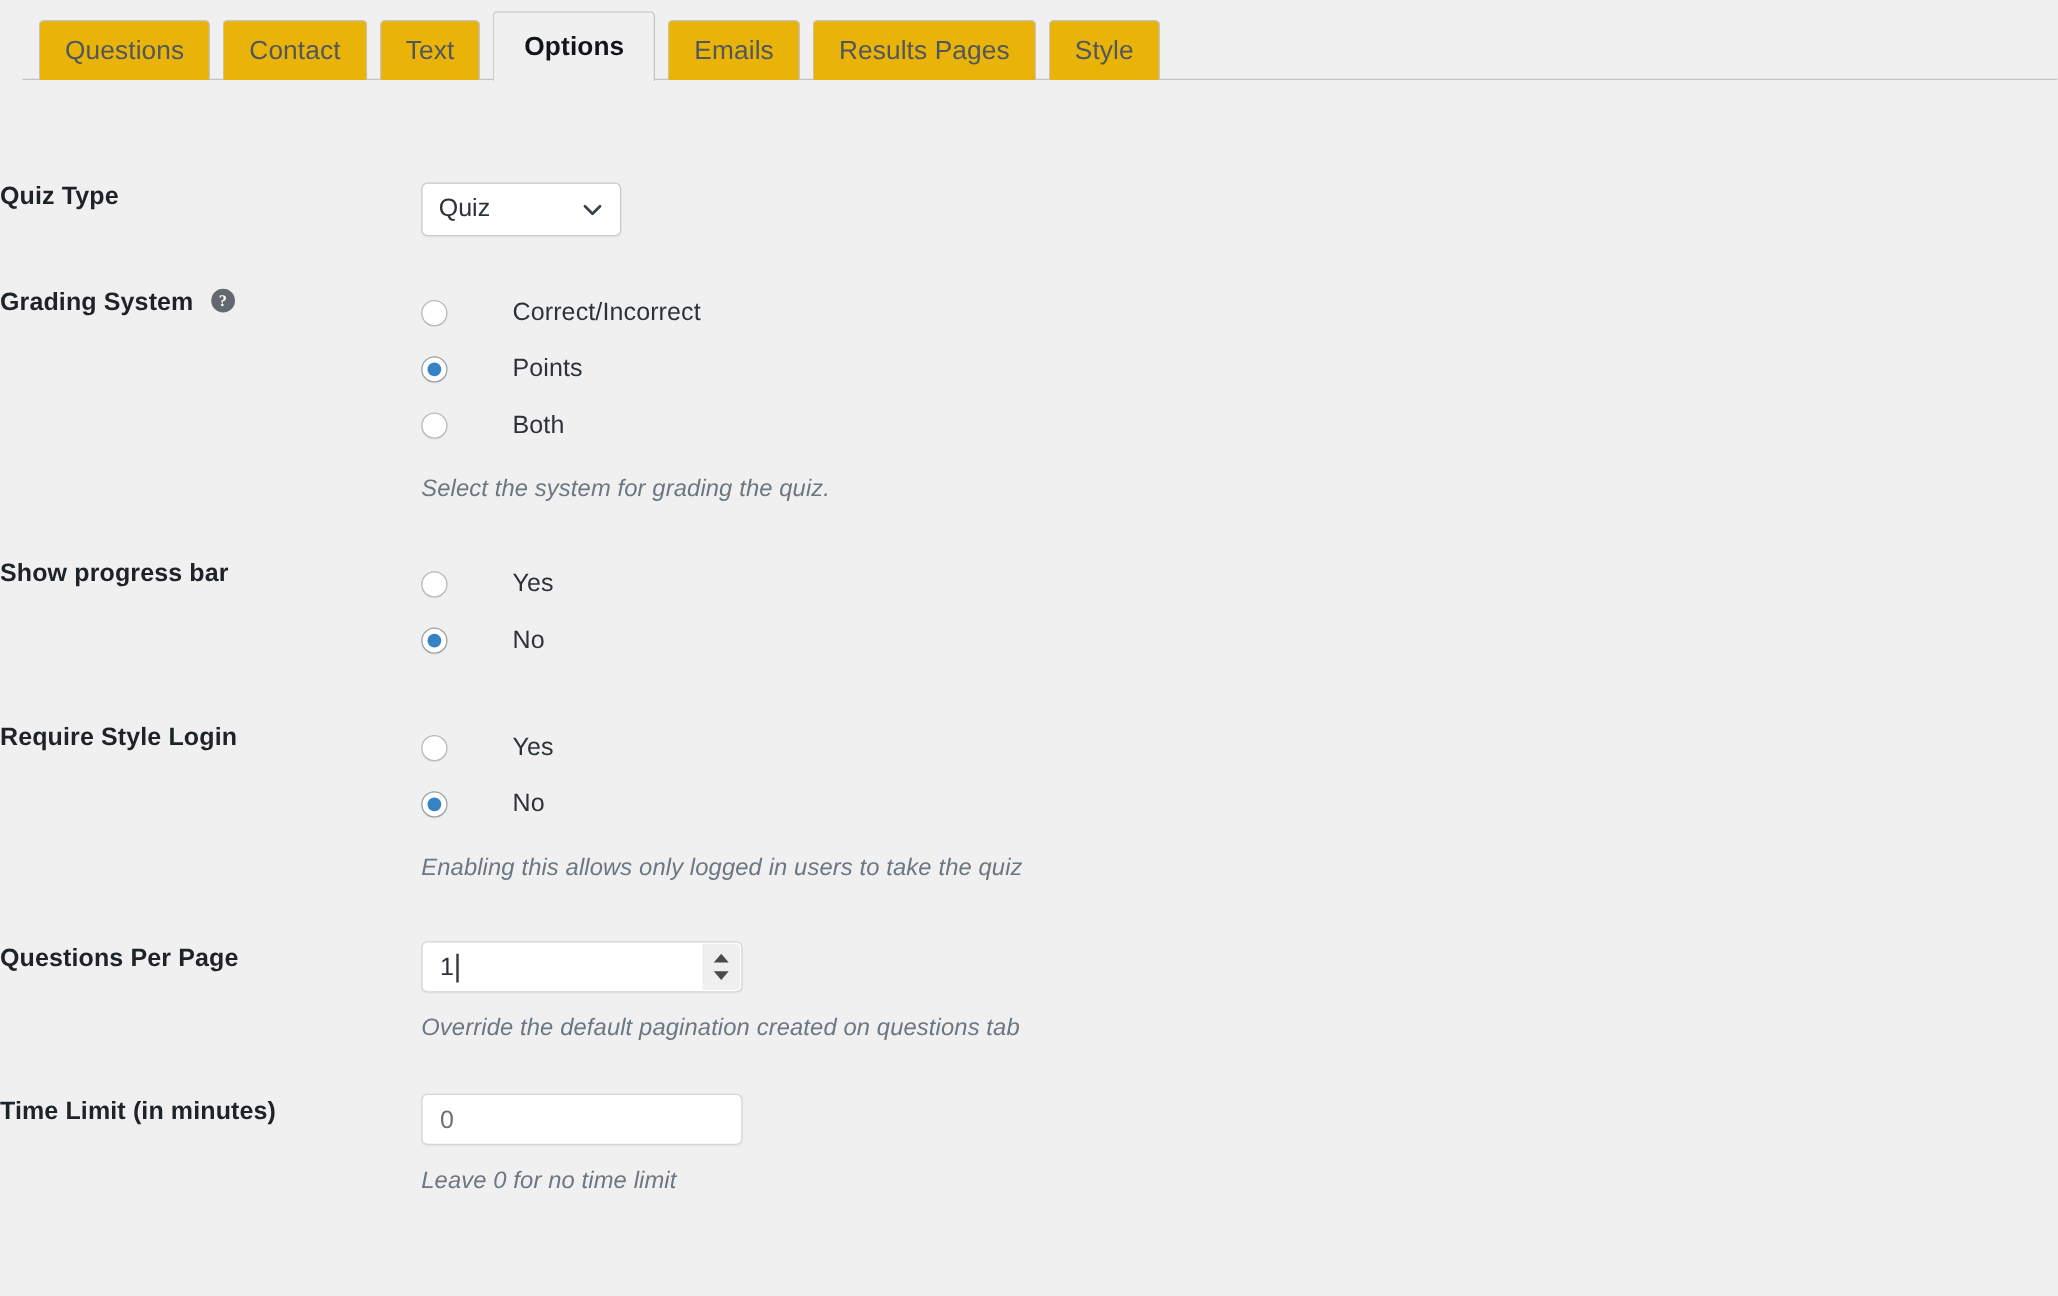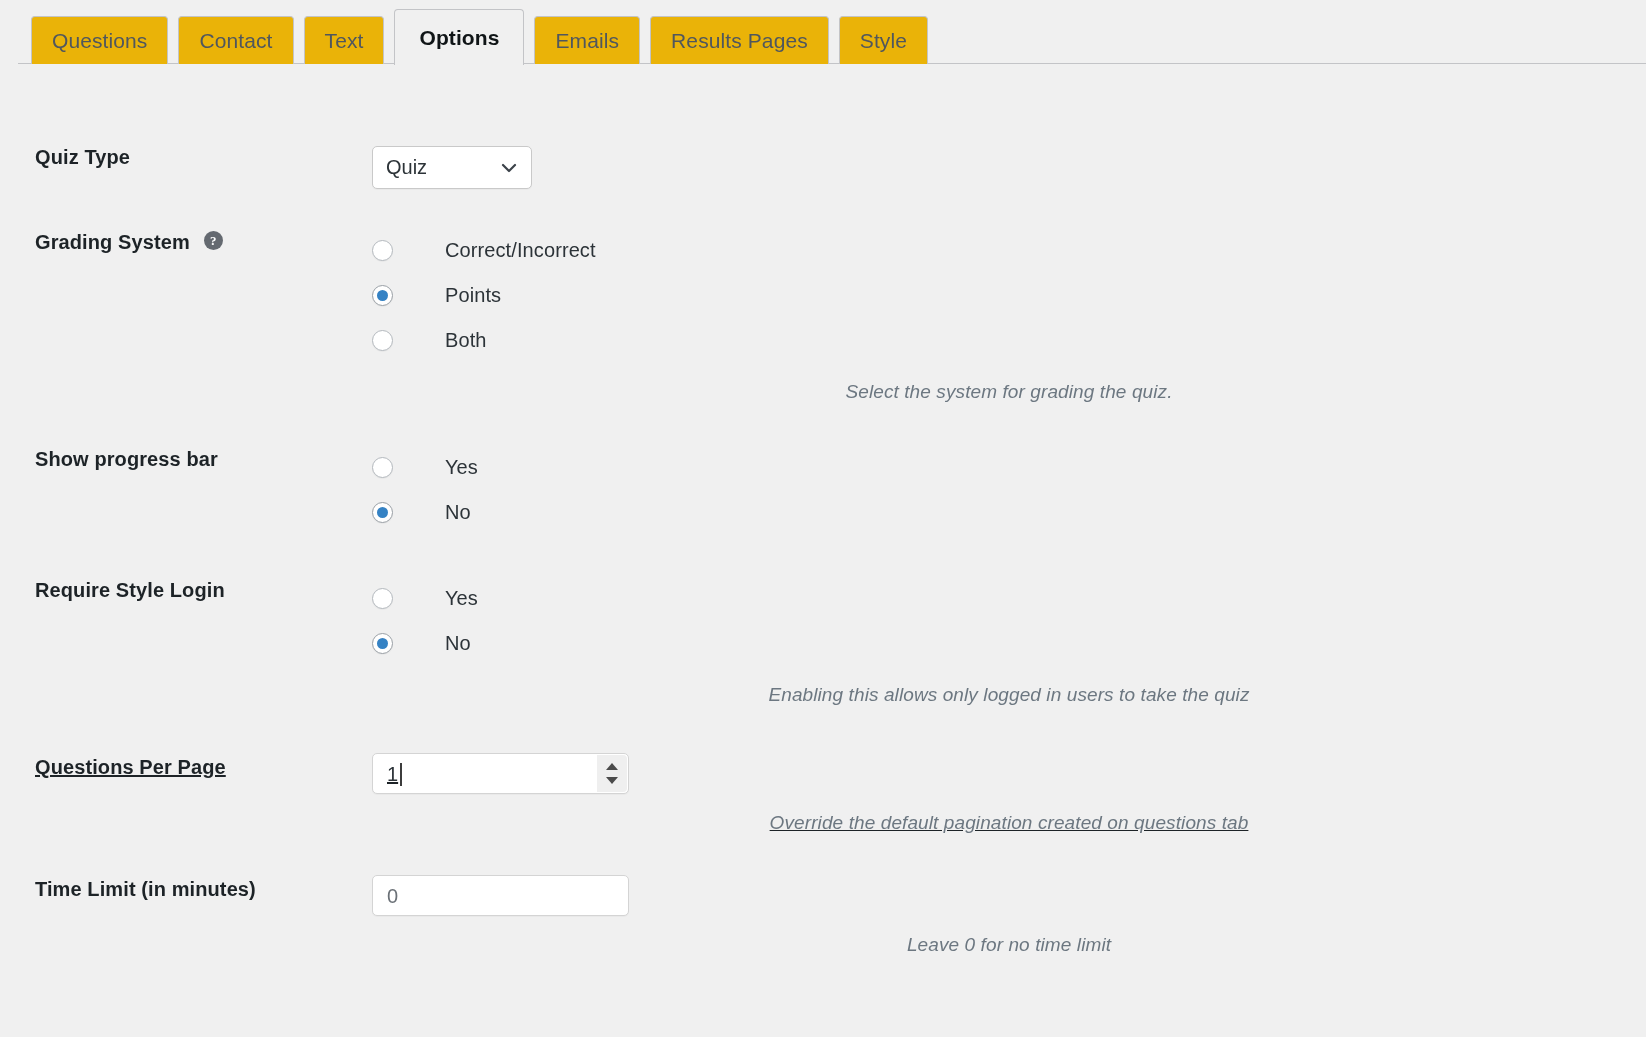--- a/index.html
+++ b/index.html
@@ -60,42 +60,40 @@
     font-weight: 700;
     height: 56px;
     border-color: #c3c4c7;
     margin-bottom: -1px;
     padding: 16px 24px;
   }
 
   
   .form-area {
     padding-top: 82px;
-    padding-left: 35px;
     box-sizing: border-box;
   }
   .field-row {
     display: flex;
     align-items: flex-start;
   }
   .field-label {
     width: 337px;
     flex: 0 0 337px;
     font-size: 20px;
     font-weight: 700;
     color: #1d2327;
     letter-spacing: 0.1px;
     display: flex;
     align-items: center;
     box-sizing: border-box;
   }
   .field-control {
     flex: 1 1 auto;
     min-width: 0;
-    text-align: center;
   }
 
   .help-icon {
     display: inline-flex;
     align-items: center;
     justify-content: center;
     width: 19px;
     height: 19px;
     border-radius: 50%;
     background: #646970;
@@ -248,21 +246,21 @@
   }
   .spin-down {
     border-top: 7px solid #4b4b4b;
   }
 
   
   .sec-quiz-type   { margin-top: 0; }
   .sec-grading     { margin-top: 39px; }
   .sec-progress    { margin-top: 42px; }
   .sec-login       { margin-top: 41px; }
-  .sec-per-page    { margin-top: 47px; text-decoration: underline; }
+  .sec-per-page    { margin-top: 47px; }
   .sec-time-limit  { margin-top: 41px; }
   .label-top-pad   { padding-top: 3px; align-items: flex-start; }
 </style>
 </head>
 <body>
 
 <div class="tab-bar">
   <div class="tab">
     <span>Questions</span>
   </div>

